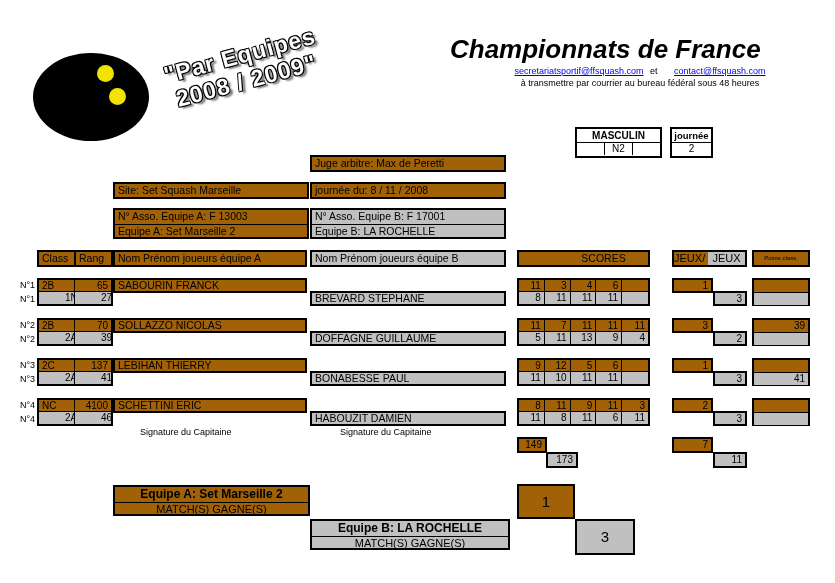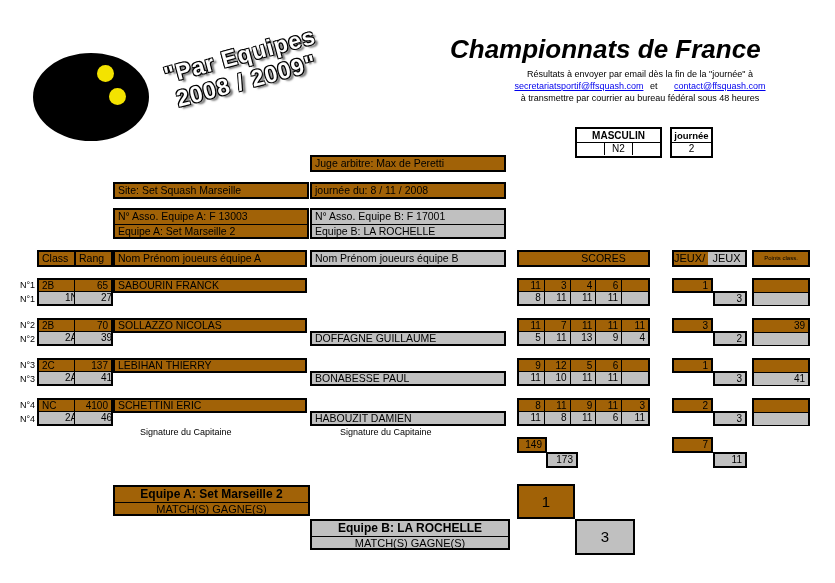--- a/index.html
+++ b/index.html
@@ -79,21 +79,20 @@
   <div class="abs dot" style="left:64px;top:12px;width:17px;height:17px;"></div>
   <div class="abs dot" style="left:76px;top:35px;width:17px;height:17px;"></div>
 </div>
 <div class="abs logo-text" style="left:143px;top:42px;width:200px;">
   <div>"Par Equipes</div>
   <div>2008 / 2009"</div>
 </div>
 
 <div class="abs" style="left:450px;top:34px;width:380px;">
   <div class="title">Championnats de France</div>
-  <div class="subline" style="margin-top:3px;">Résultats à envoyer par email dès la fin de la "journée" à</div>
   <div class="subline">
     <a class="maillink" href="#">secretariatsportif@ffsquash.com</a>
     <span style="margin:0 14px 0 4px;">et</span>
     <a class="maillink" href="#">contact@ffsquash.com</a>
   </div>
   <div class="subline">à transmettre par courrier au bureau fédéral sous 48 heures</div>
 </div>
 
 <div class="abs b2 minitable" style="left:575px;top:127px;width:87px;height:31px;">
   <div class="hd">MASCULIN</div>
@@ -136,20 +135,21 @@
 <div class="abs" style="left:0;top:278px;width:835px;height:28px;">
   <div class="abs numlbl" style="left:20px;top:2px;">N°1</div>
   <div class="abs numlbl" style="left:20px;top:16px;">N°1</div>
   <div class="abs b2 g2x2" style="left:37px;top:0;width:76px;height:28px;">
     <div class="padl">2B</div>
     <div class="txt-r">65</div>
     <div class="padl gray">1N</div>
     <div class="txt-r gray">27</div>
   </div>
   <div class="abs b2 namebox" style="left:113px;top:0;width:194px;height:15px;">SABOURIN FRANCK</div>
+  <div class="abs b2 namebox gray" style="left:310px;top:13px;width:196px;height:15px;">BREVARD STEPHANE</div>
   <div class="abs b2 g5x2" style="left:517px;top:0;width:133px;height:28px;">
     <div>11</div>
     <div>3</div>
     <div>4</div>
     <div>6</div>
     <div></div>
     <div class="gray">8</div>
     <div class="gray">11</div>
     <div class="gray">11</div>
     <div class="gray">11</div>

